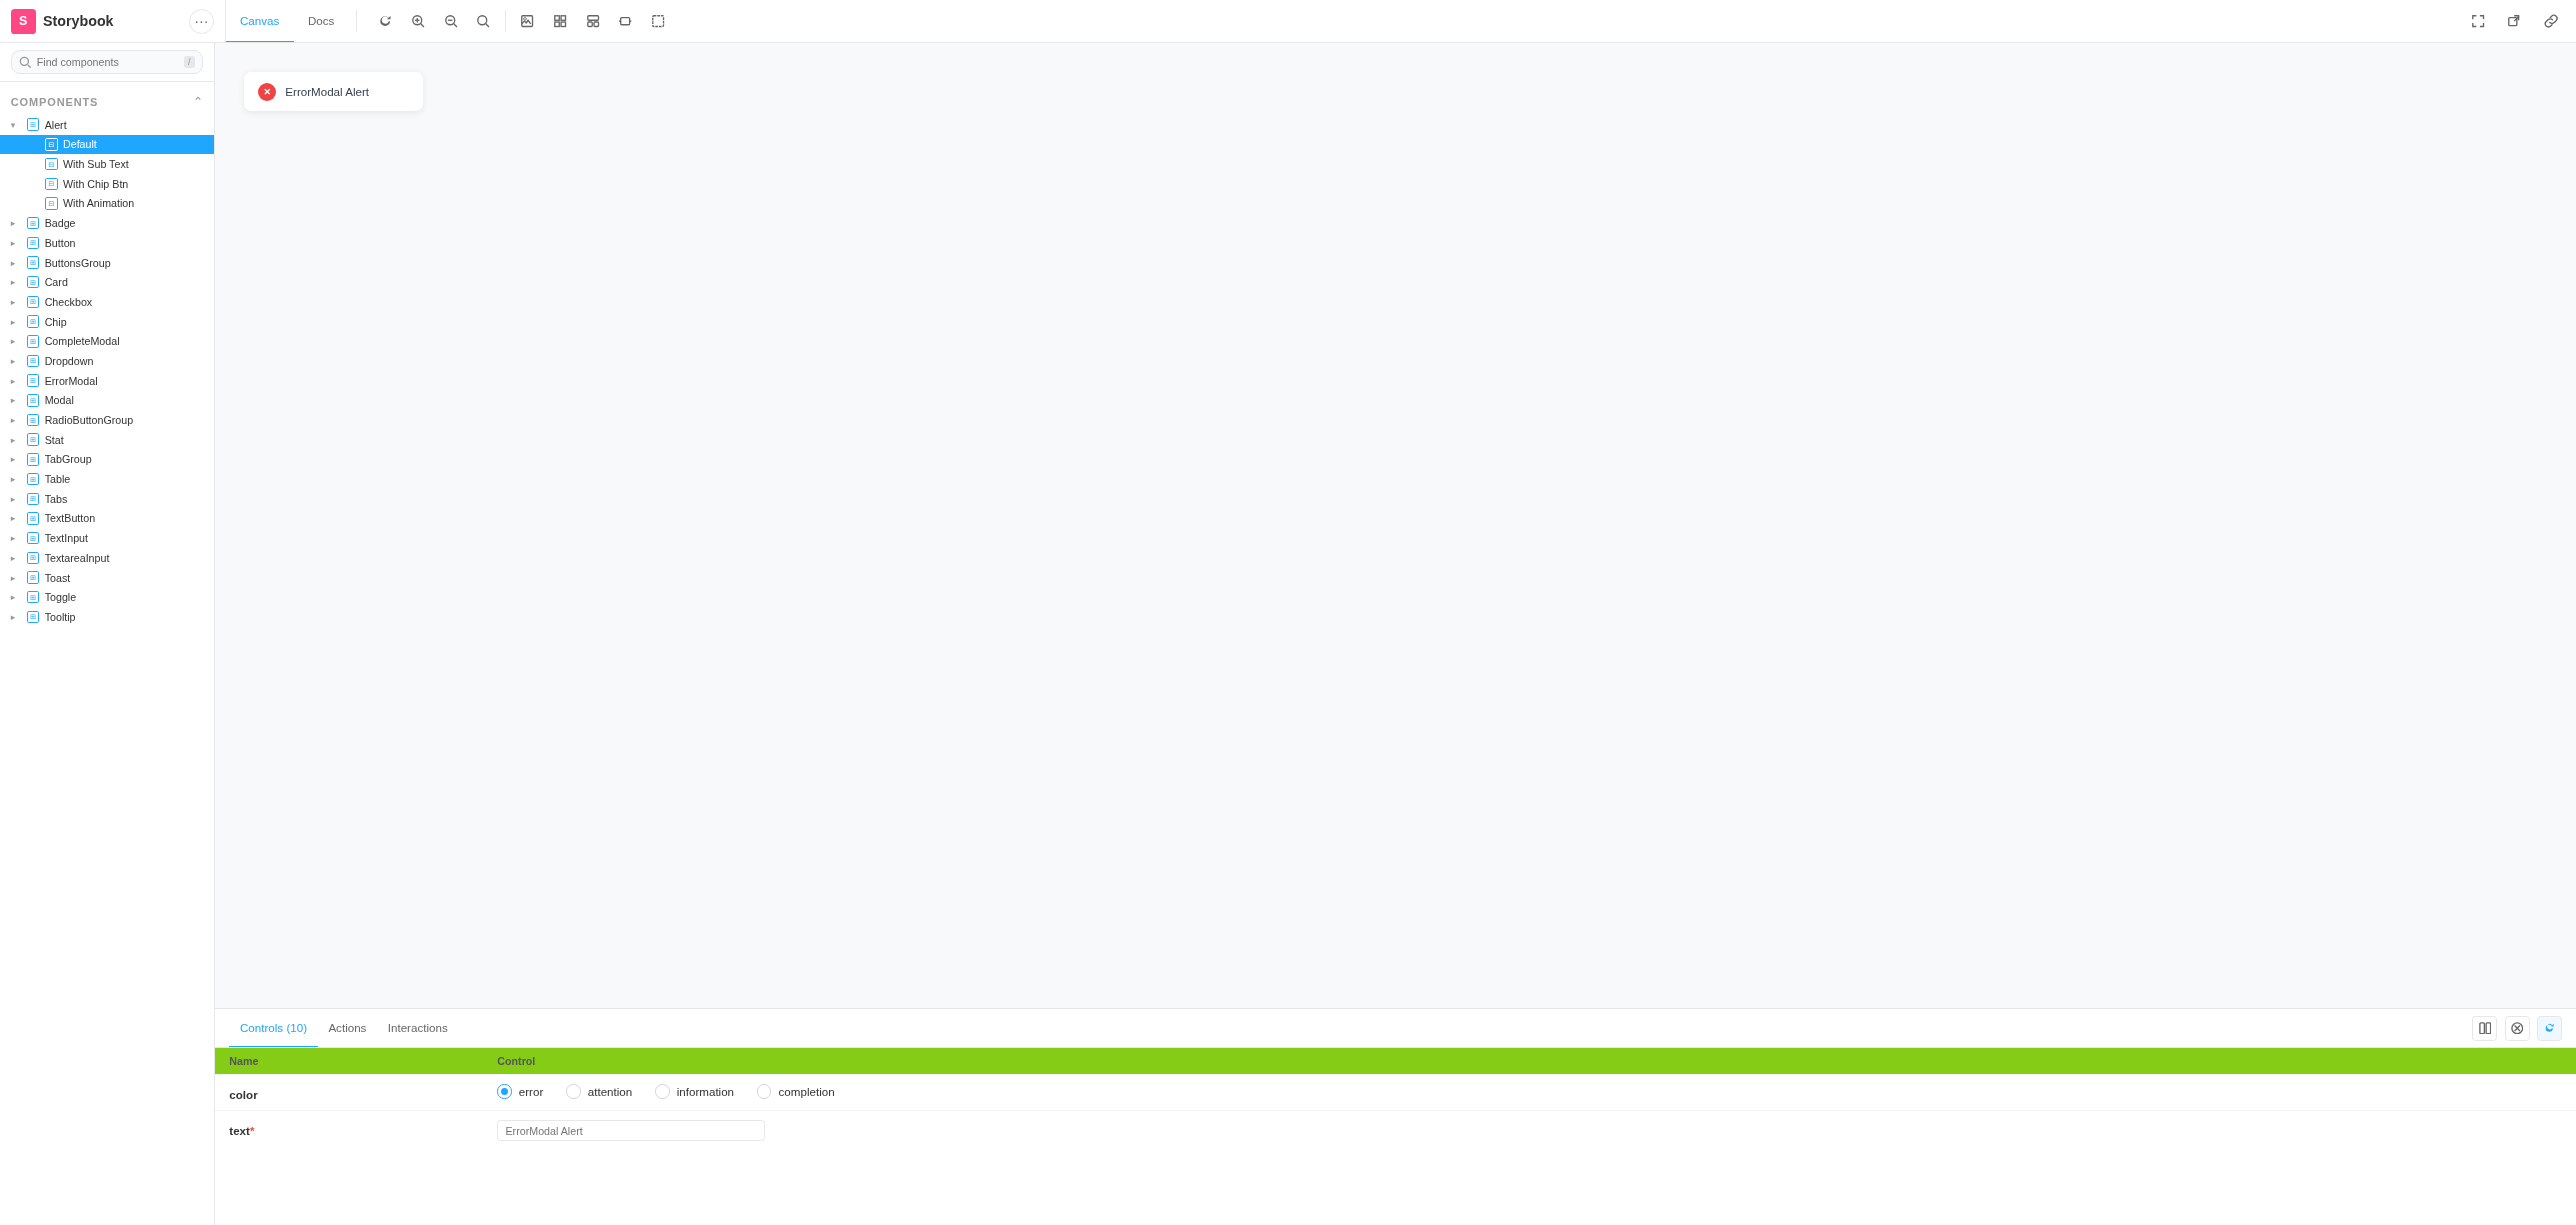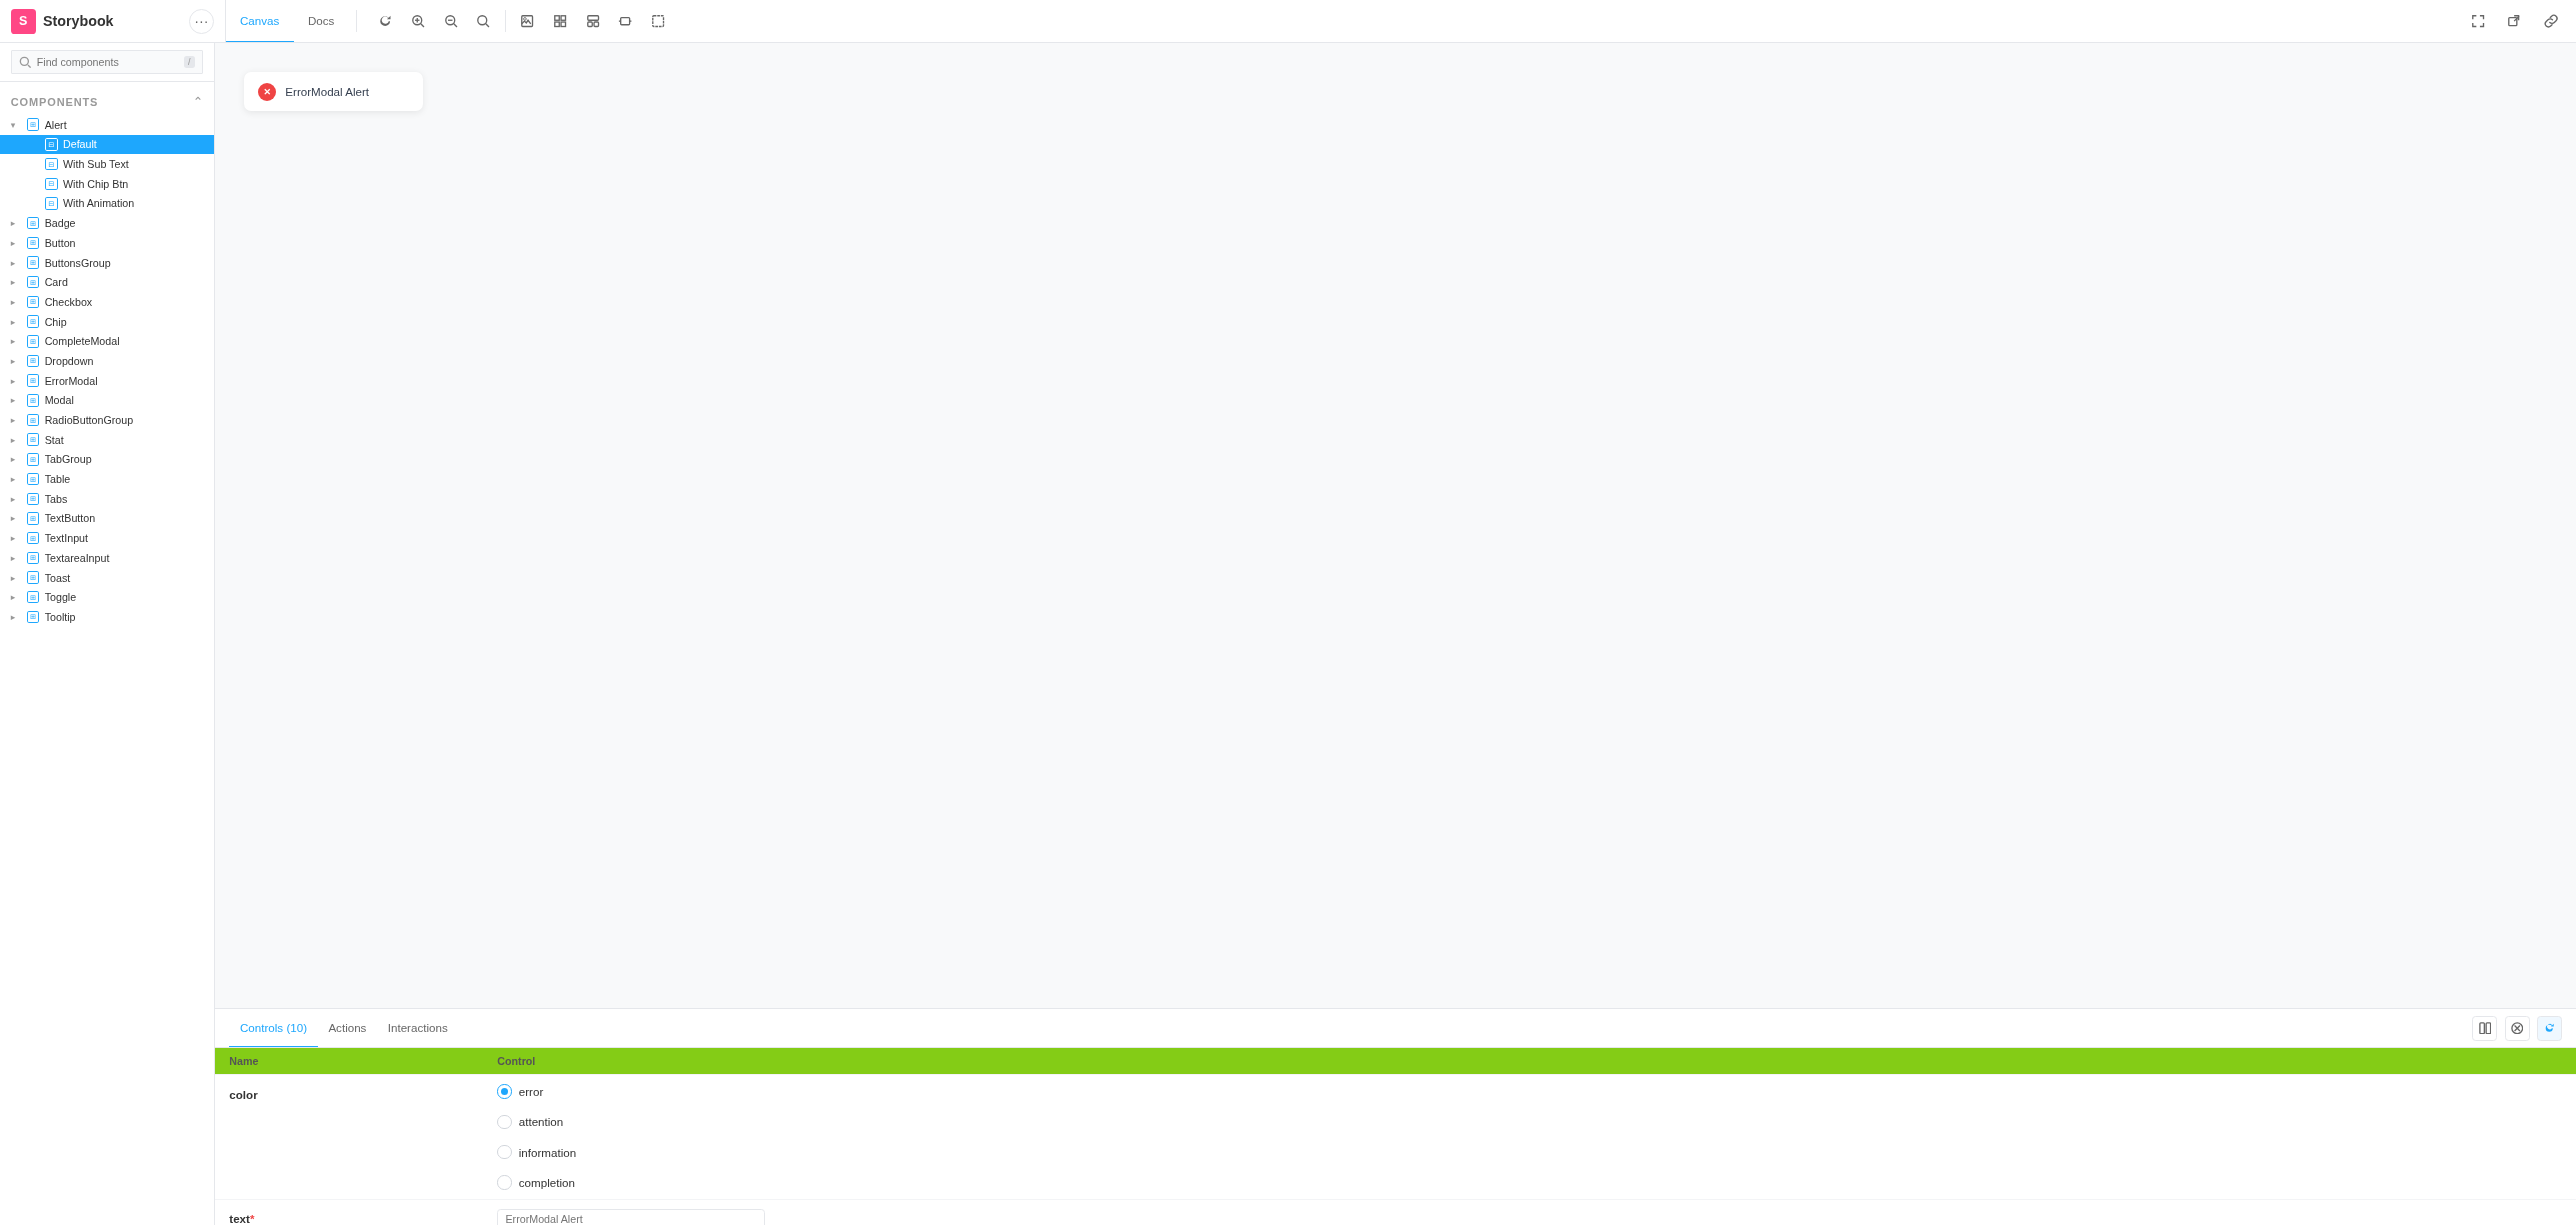--- a/index.html
+++ b/index.html
@@ -20,21 +20,21 @@
     .toolbar-icon-divider { width: 0.9px; height: 21.5px; background: #e5e7eb; margin: 0 3.6px; }
     .right-icons { margin-left: auto; display: flex; align-items: center; gap: 7.2px; }
     .right-icon { width: 29px; height: 29px; display: flex; align-items: center; justify-content: center; cursor: pointer; color: #666; font-size: 14.3px; border-radius: 3.6px; }
 
     
     .main-layout { display: flex; flex: 1; overflow: hidden; }
 
     
     .sidebar { width: 215px; border-right: 0.9px solid #e5e7eb; display: flex; flex-direction: column; overflow: hidden; flex-shrink: 0; }
     .search-area { padding: 7.2px 10.7px; border-bottom: 0.9px solid #e5e7eb; }
-    .search-box { display: flex; align-items: center; gap: 5.4px; border: 0.9px solid #e5e7eb; border-radius: 1px; padding: 4.5px 7.2px; background: #f9fafb; }
+    .search-box { display: flex; align-items: center; gap: 5.4px; border: 0.9px solid #e5e7eb; border-radius: 9px; padding: 4.5px 7.2px; background: #f9fafb; }
     .search-box input { border: none; background: transparent; font-size: 10.7px; color: #333; outline: none; flex: 1; }
     .search-slash { background: #e5e7eb; border-radius: 2.7px; padding: 0.9px 4.5px; font-size: 9px; color: #999; }
     .sidebar-content { flex: 1; overflow-y: auto; padding: 7.2px 0; }
     .section-header { display: flex; align-items: center; justify-content: space-between; padding: 5.4px 10.7px; }
     .section-label { font-size: 11px; font-weight: 700; color: #999; letter-spacing: 0.08em; text-transform: uppercase; }
     .section-toggle { color: #999; font-size: 12.5px; cursor: pointer; }
 
     
     .tree-item { display: flex; align-items: center; gap: 5.4px; padding: 3.6px 10.7px; cursor: pointer; color: #333; font-size: 10.7px; }
     .tree-item.active { background: #1ea7fd; color: white; }
@@ -67,21 +67,21 @@
 
     
     .controls-table { padding: 0 0; overflow-y: auto; flex: 1; }
     .controls-header { display: flex; padding: 7.2px 14.3px; border-bottom: 0.9px solid #f3f4f6; background: #84cc16; }
     .controls-header-cell { font-size: 10.7px; font-weight: 600; color: #555; }
     .controls-header-cell:first-child { width: 268px; }
     .controls-row { display: flex; padding: 9px 14.3px; border-bottom: 0.9px solid #f3f4f6; align-items: flex-start; }
     .controls-row:last-child { border-bottom: none; }
     .control-name { width: 268px; font-size: 11.6px; font-weight: 600; color: #333; padding-top: 3.6px; }
     .control-name .required { color: #ef4444; }
-    .control-value { flex: 1; display: flex; flex-direction: column; gap: 16px; }
+    .control-value { flex: 1; display: flex; flex-direction: row; gap: 23px; }
     .radio-option { display: flex; align-items: center; gap: 7.2px; font-size: 11.6px; color: #333; }
     .radio-circle { width: 14.3px; height: 14.3px; border-radius: 50%; border: 1.8px solid #d1d5db; display: flex; align-items: center; justify-content: center; flex-shrink: 0; cursor: pointer; }
     .radio-circle.selected { border-color: #1ea7fd; background: white; }
     .radio-circle.selected::after { content: ''; width: 7.2px; height: 7.2px; border-radius: 50%; background: #1ea7fd; }
 
     
     ::-webkit-scrollbar { width: 5.4px; height: 5.4px; }
     ::-webkit-scrollbar-track { background: transparent; }
     ::-webkit-scrollbar-thumb { background: #d1d5db; border-radius: 2.7px; }
   </style>

